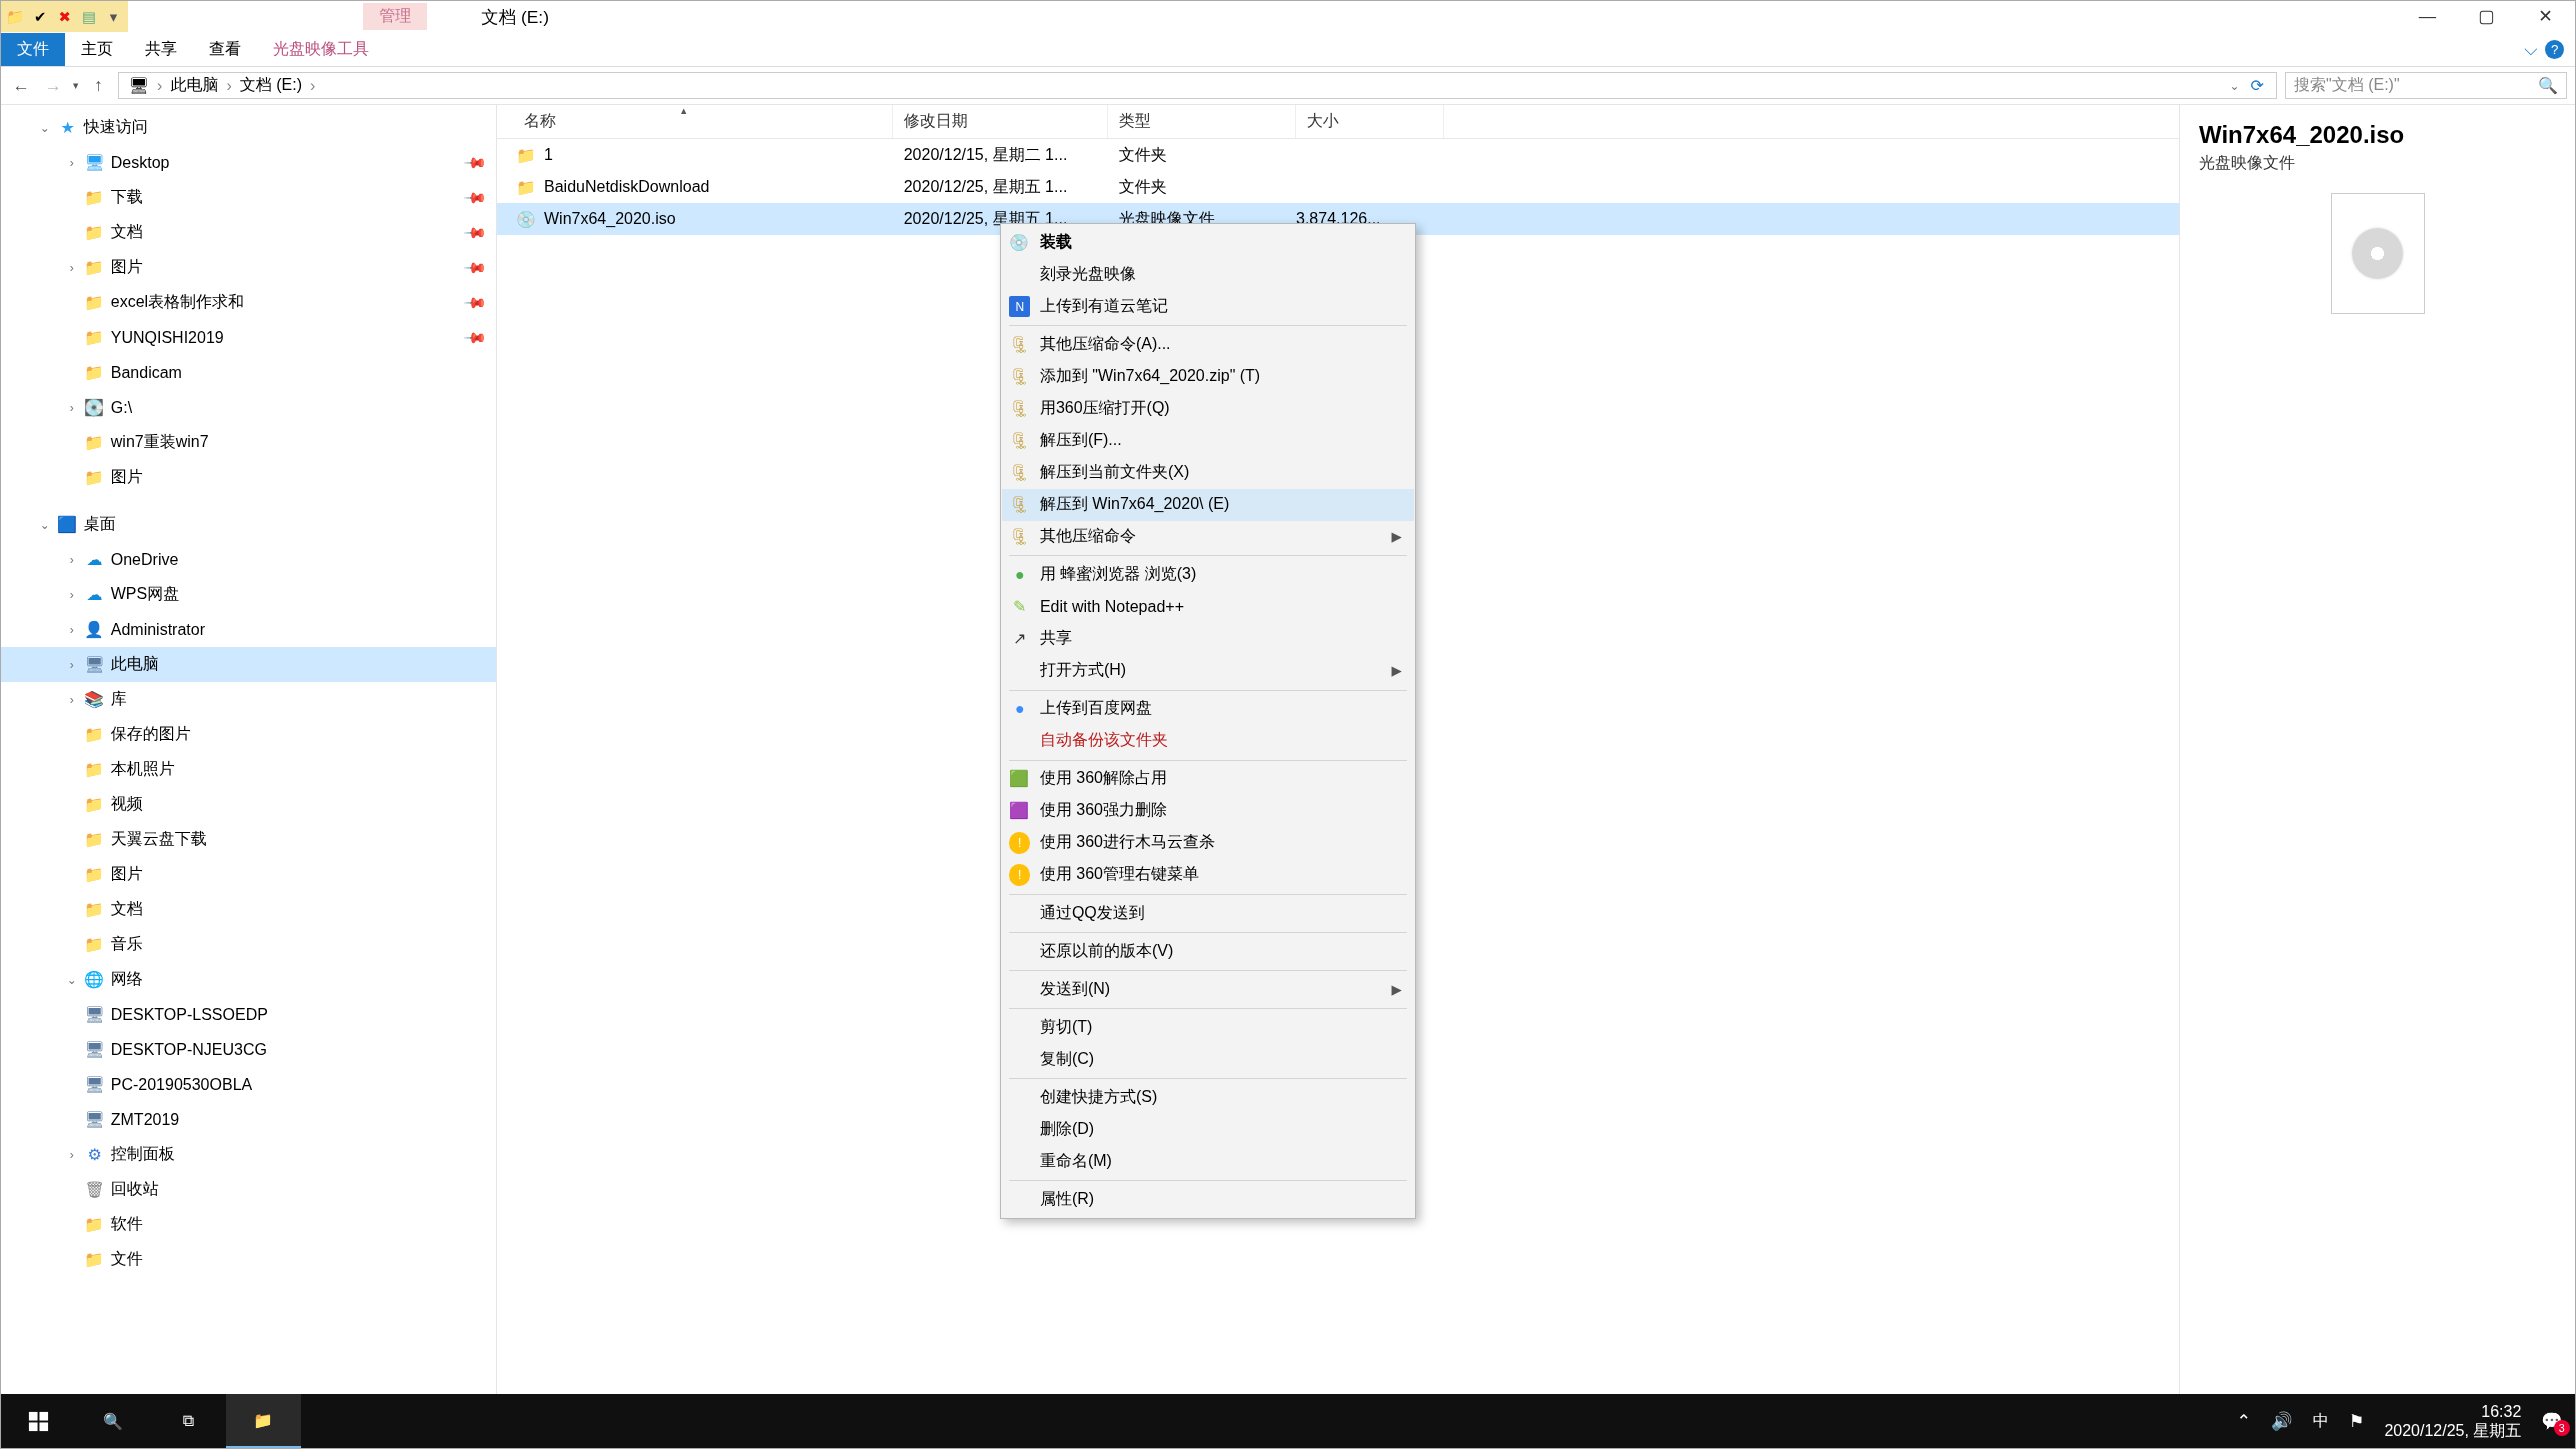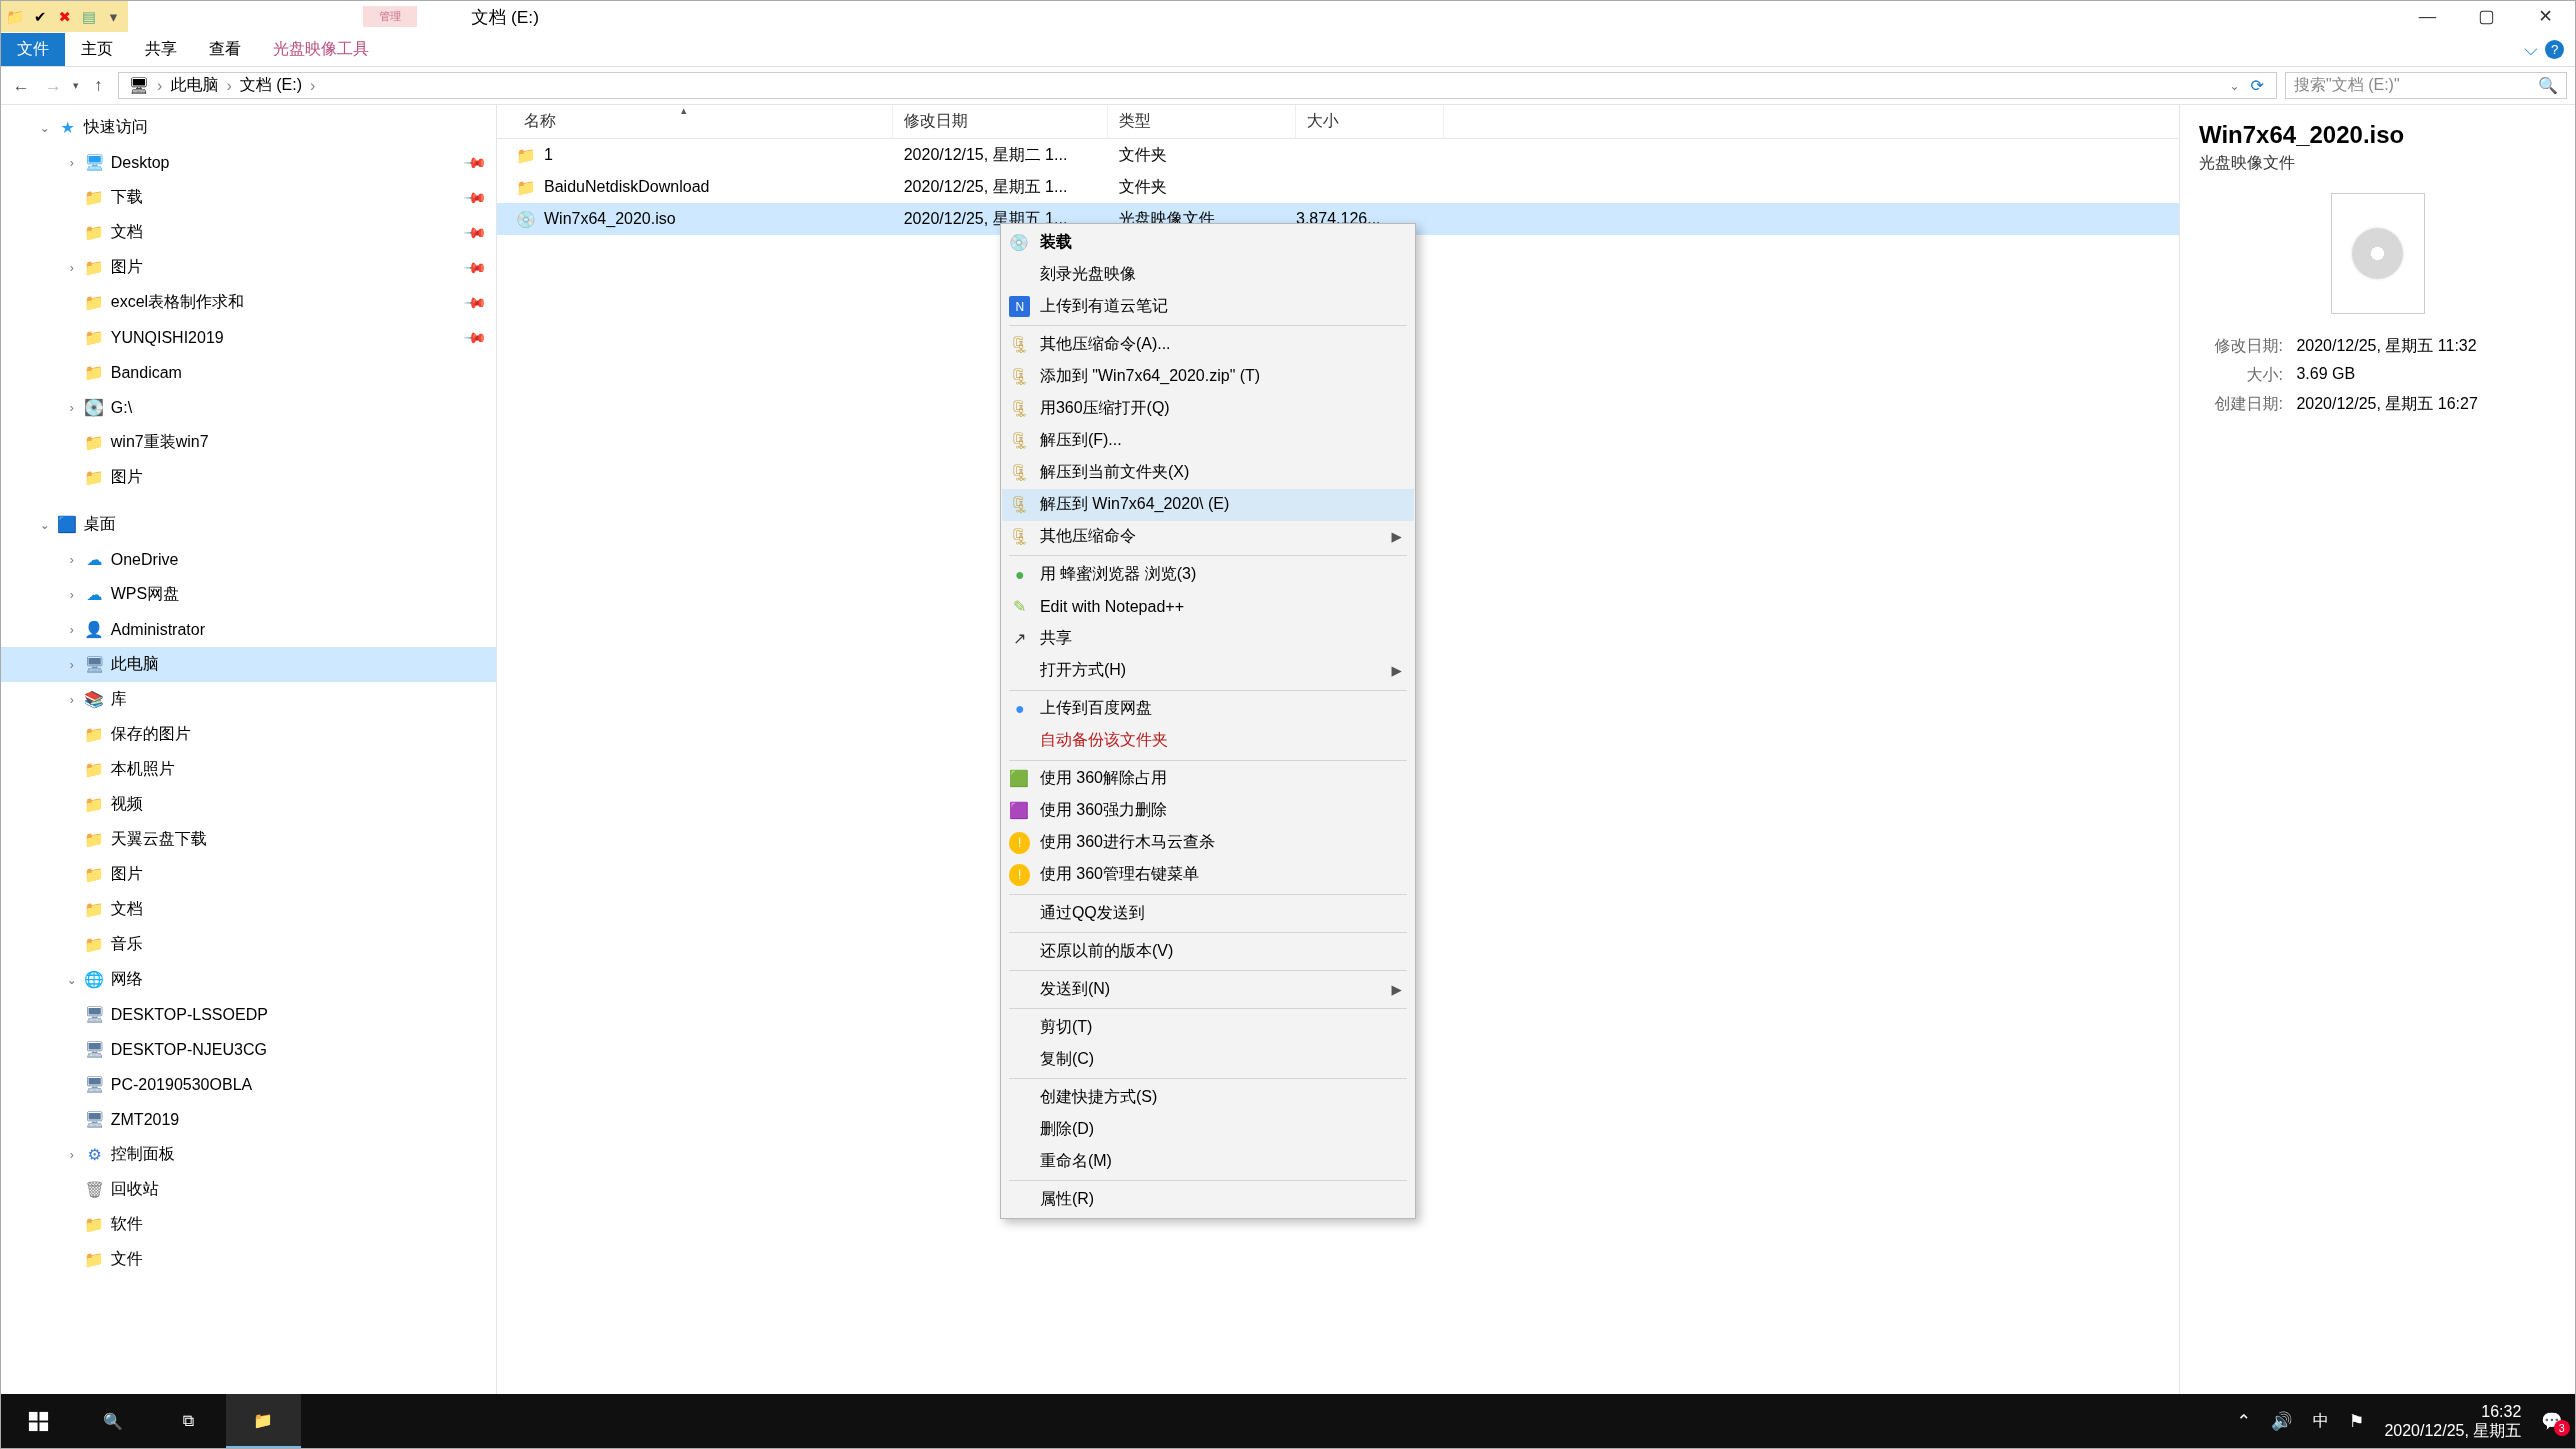--- a/index.html
+++ b/index.html
@@ -4,21 +4,21 @@
 <style>
   * { box-sizing: border-box; font-family: "Microsoft YaHei", "Segoe UI", sans-serif; }
   html, body { margin:0; padding:0; width:2576px; height:1449px; background:#fff; overflow:hidden; font-size:16px; }
   .window { width:100%; height:100%; display:flex; flex-direction:column; background:#fff; border:0.7px solid #aaa; }
   
   
   .titlebar { height:32px; display:flex; align-items:center; background:#fff; border-bottom:0.7px solid transparent; }
   .qat { display:flex; align-items:center; gap:5.4px; padding:0 5.4px; background:#f8e6a0; height:100%; }
   .qat span, .qat svg { width:19px; height:19px; display:flex; align-items:center; justify-content:center; font-size:14.8px; }
   .chev { font-size:10.7px; color:#555; }
-  .ctx-tab { margin-left:235px; background:#f9dcdc; color:#c96f8f; padding:2.7px 16px; font-size:11px; }
+  .ctx-tab { margin-left:235px; background:#f9dcdc; color:#c96f8f; padding:2.7px 16px; font-size:16px; }
   .title-text { margin-left:54px; font-size:17.4px; }
   .win-ctrl { margin-left:auto; display:flex; }
   .win-ctrl div { width:59px; height:32px; display:flex; align-items:center; justify-content:center; font-size:17.4px; color:#333; }
   
   
   .ribbon { height:34px; display:flex; align-items:stretch; background:#fff; border-bottom:0.7px solid #ddd; }
   .ribbon .tab { display:flex; align-items:center; padding:0 16px; font-size:16px; }
   .ribbon .tab.file { background:#1979ca; color:#fff; }
   .ribbon .tab.context { color:#bb4e7f; }
   .ribbon .help { margin-left:auto; display:flex; align-items:center; gap:8px; padding-right:10.7px; color:#1979ca; font-size:17.4px; }
@@ -534,34 +534,20 @@
           </div>
         </div>
     </div>
 
     <div class="preview">
       <h2>Win7x64_2020.iso</h2>
       <div class="sub">光盘映像文件</div>
       <div class="thumb">
         <div class="disc"></div>
       </div>
-      <div id="meta-rows">
-          <div class="meta-row">
-            <div class="lbl">修改日期:</div>
-            <div>2020/12/25, 星期五 11:32</div>
-          </div>
-          <div class="meta-row">
-            <div class="lbl">大小:</div>
-            <div>3.69 GB</div>
-          </div>
-          <div class="meta-row">
-            <div class="lbl">创建日期:</div>
-            <div>2020/12/25, 星期五 16:27</div>
-          </div>
-        </div>
     </div>
   </div>
 
 
   <div class="taskbar">
     <div class="tb-btn start">
       <svg width="23" height="23" viewBox="0 0 24 24">
           <rect x="2" y="2" width="9" height="9"></rect>
           <rect x="13" y="2" width="9" height="9"></rect>
           <rect x="2" y="13" width="9" height="9"></rect>

